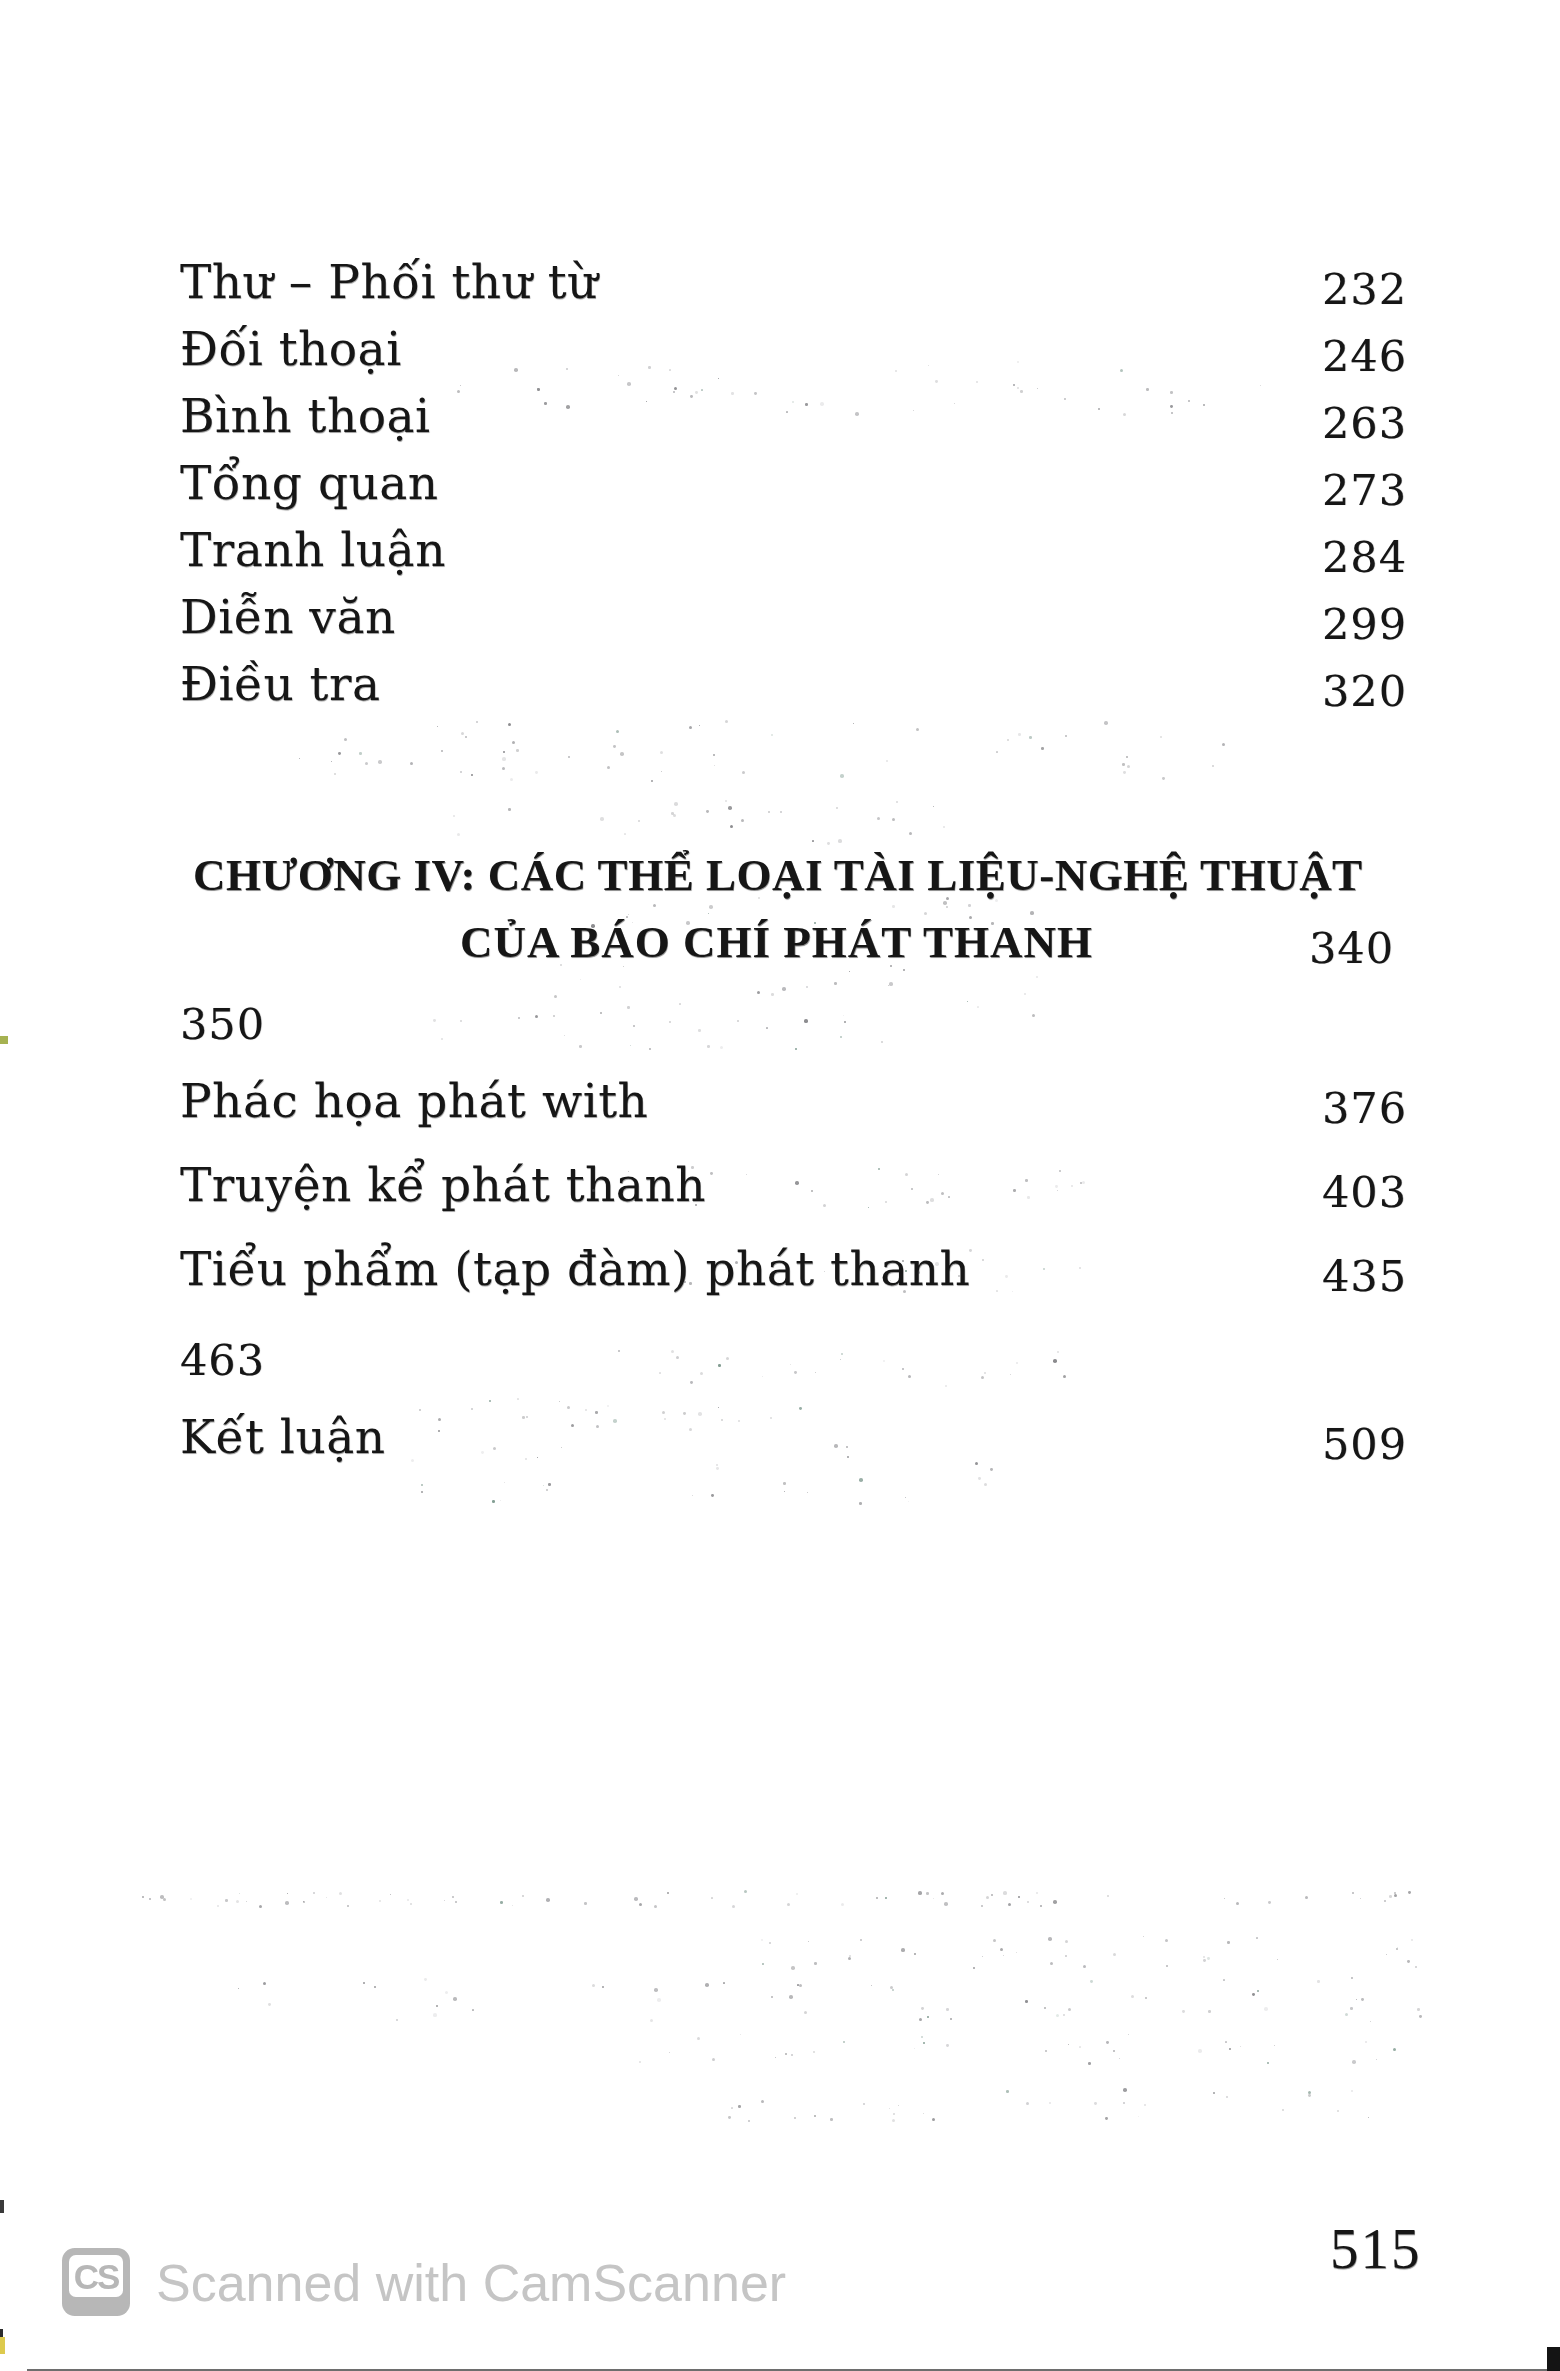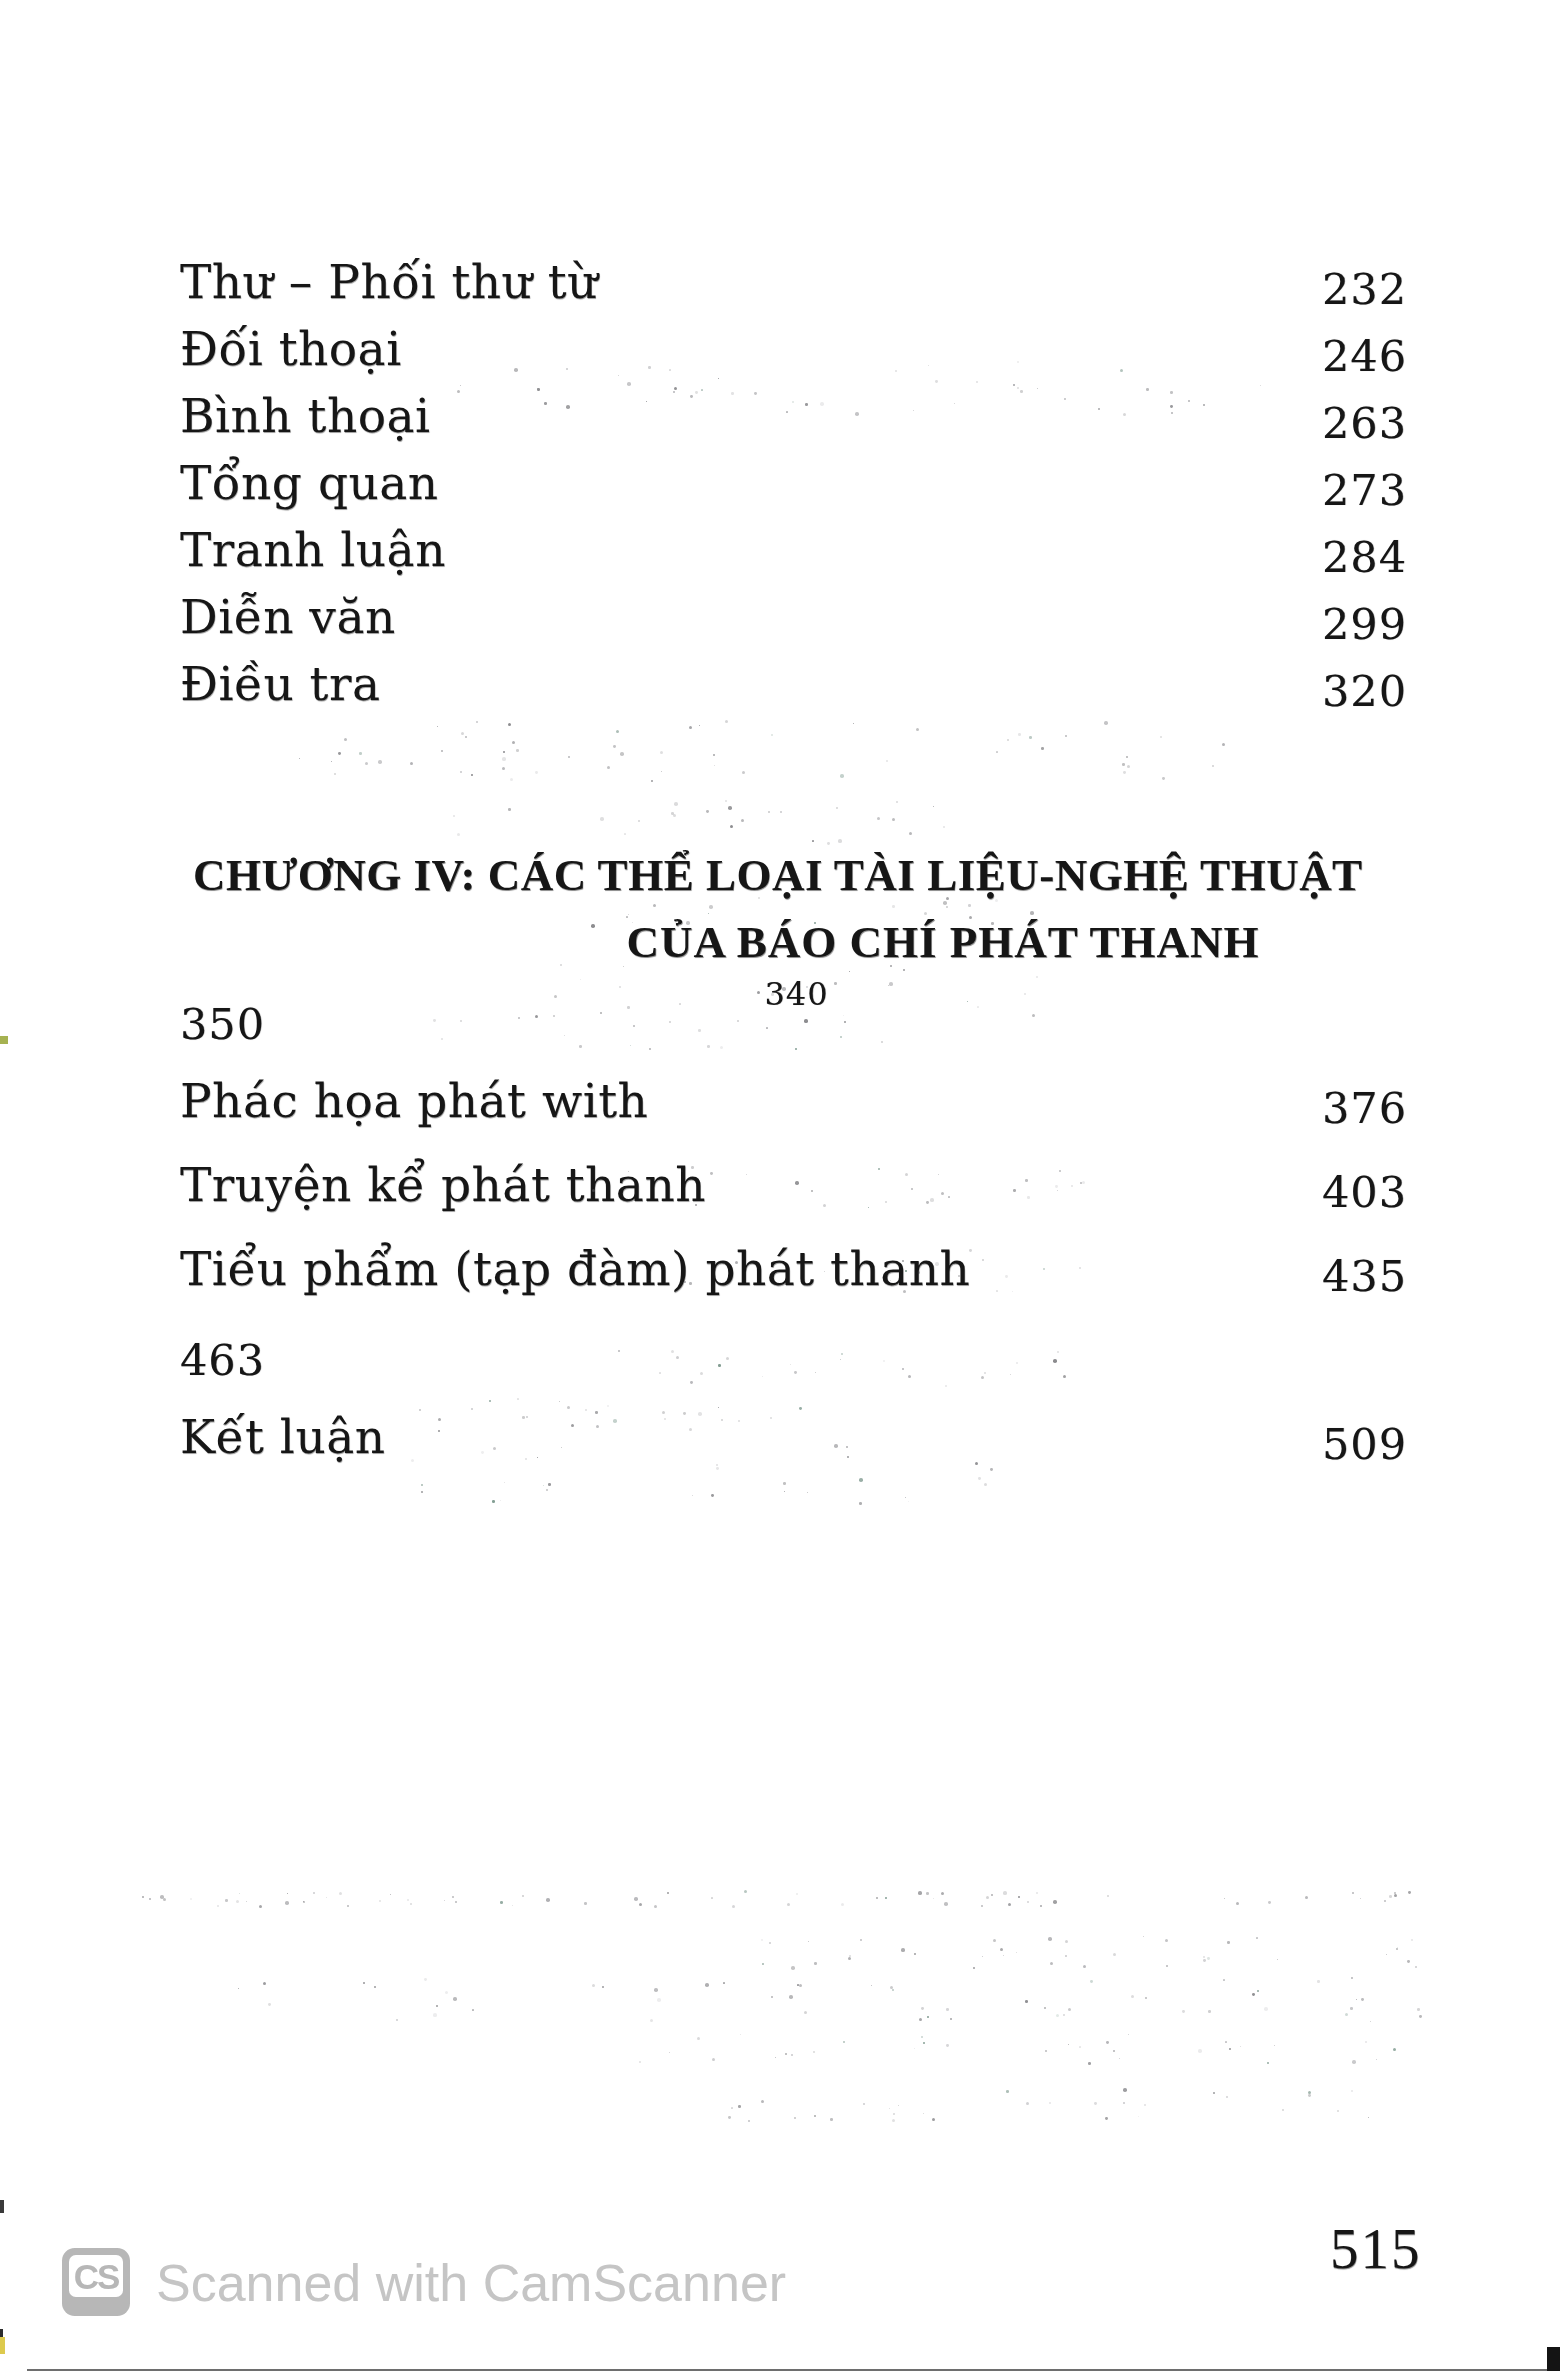--- a/index.html
+++ b/index.html
@@ -29,31 +29,31 @@
   }
 
   
   .chapter-line1{
     position:absolute;left:193px;top:848px;
     font-family:"Liberation Serif","DejaVu Serif",serif;
     font-weight:bold;font-size:45px;line-height:1.2;letter-spacing:0.5px;
     text-shadow:0.6px 0.6px 0.7px rgba(0,0,0,0.45);white-space:nowrap;
   }
   .chapter-line2-row{
-    position:absolute;left:183px;top:915px;width:1227px;
-    display:flex;justify-content:space-between;align-items:center;flex-direction:column;
+    position:absolute;left:167px;top:915px;width:1227px;
+    display:flex;justify-content:space-between;align-items:flex-end;
   }
   .chapter-line2{
     margin-left:293px;
     font-family:"Liberation Serif","DejaVu Serif",serif;
     font-weight:bold;font-size:45px;line-height:1.2;letter-spacing:1px;
     text-shadow:0.6px 0.6px 0.7px rgba(0,0,0,0.45);white-space:nowrap;
   }
   .chapter-page{
-    font-size:32px;line-height:1.2;transform:translateY(5.9px);
+    font-size:43px;line-height:1.2;transform:translateY(5.9px);
     text-shadow:0.5px 0.5px 0.7px rgba(0,0,0,0.38);letter-spacing:1px;
   }
 
   
   .folio{
     position:absolute;left:1330px;top:2220px;
     font-family:"Liberation Serif","DejaVu Serif",serif;
     font-size:57px;line-height:1;letter-spacing:2px;
     text-shadow:0.6px 0.6px 0.8px rgba(0,0,0,0.45);
   }

